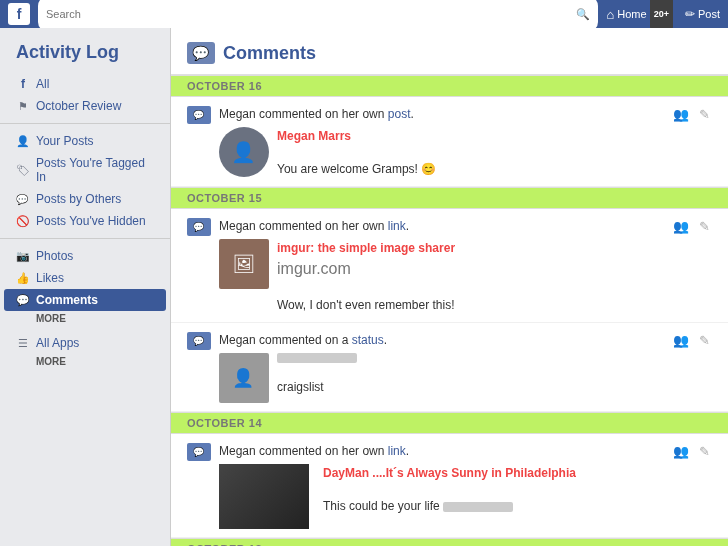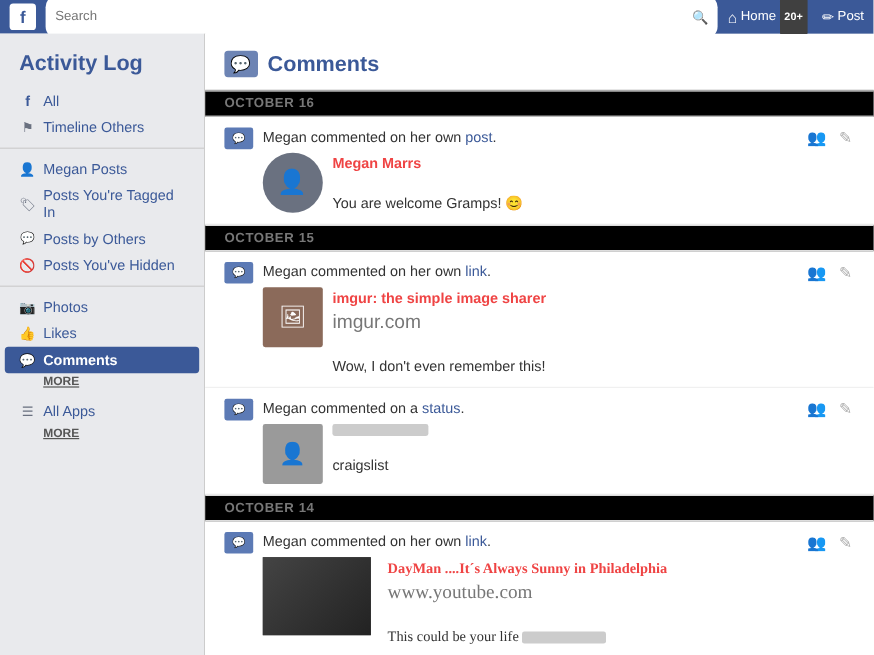--- a/index.html
+++ b/index.html
@@ -70,21 +70,21 @@
       border-radius: 2px;
     }
     .sidebar-item.active {
       background: #3b5998; color: #fff; font-weight: bold;
       border-radius: 3px; margin: 0 4px; padding: 4px 12px;
     }
     .sidebar-item.active .s-icon { color: #fff; }
     .s-icon { font-size: 11px; color: #6a7180; width: 14px; text-align: center; flex-shrink: 0; }
     .sidebar-more {
       font-size: 10px; color: #555; padding: 2px 16px 4px 36px;
-      cursor: pointer; text-transform: uppercase; font-weight: bold; text-decoration: underline;
+      cursor: pointer; text-transform: uppercase; font-weight: bold;
     }
     .sidebar-divider { border: none; border-top: 1px solid #ccc; margin: 6px 0; }
 
     
     #main {
       flex: 1;
       background: #fff;
       border-left: 1px solid #ccc;
       overflow-y: auto;
     }
@@ -97,21 +97,21 @@
       width: 28px; height: 22px;
       background: #6d84b4;
       border-radius: 3px;
       display: flex; align-items: center; justify-content: center;
       color: #fff; font-size: 14px;
     }
     #main-title { font-size: 18px; font-weight: bold; color: #3b5998; }
 
     
     .date-header {
-      background: #000000;
+      background: #bef264;
       padding: 4px 16px;
       font-size: 11px; font-weight: bold; color: #777;
       text-transform: uppercase; letter-spacing: 0.5px;
       border-top: 1px solid #ddd; border-bottom: 1px solid #ddd;
     }
     .activity-item {
       display: flex; align-items: flex-start; gap: 8px;
       padding: 8px 16px;
       border-bottom: 1px solid #f0f0f0;
       position: relative;
@@ -199,30 +199,30 @@
   <div id="sidebar">
     <div id="sidebar-title">Activity Log</div>
 
     <div class="sidebar-section">
       <div class="sidebar-item">
         <span class="s-icon" style="font-weight:bold;color:#3b5998;font-size:12px;">f</span>
         <span>All</span>
       </div>
       <div class="sidebar-item">
         <span class="s-icon">⚑</span>
-        <span>Timeline Others</span>
+        <span>October Review</span>
       </div>
     </div>
 
     <hr class="sidebar-divider">
 
     <div class="sidebar-section">
       <div class="sidebar-item">
         <span class="s-icon">👤</span>
-        <span>Megan Posts</span>
+        <span>Your Posts</span>
       </div>
       <div class="sidebar-item">
         <span class="s-icon">🏷</span>
         <span>Posts You're Tagged In</span>
       </div>
       <div class="sidebar-item">
         <span class="s-icon" style="font-size:10px;">💬</span>
         <span>Posts by Others</span>
       </div>
       <div class="sidebar-item">
@@ -331,23 +331,22 @@
     <div class="activity-item">
       <div class="activity-thumb">💬</div>
       <div class="activity-text">
         <span>Megan commented on her own</span>
         <a href="#">link</a>.
         <div class="activity-preview">
           <div class="video-thumb">
             <div class="video-thumb-bg" style="background: linear-gradient(135deg,#444,#222);"></div>
             <div class="play-btn"></div>
           </div>
-          <div class="preview-info" style="padding-left:6px;font-family:Liberation Serif, serif;">
+          <div class="preview-info" style="padding-left:6px;">
             <div class="preview-title">DayMan ....It´s Always Sunny in Philadelphia</div>
-            <div class="preview-domain">www.youtube.com</div>
             <div class="preview-comment">
               <span>This could be your life</span>
               <span class="blurred-bar"></span>
             </div>
           </div>
         </div>
       </div>
       <div class="activity-actions">
         <span class="action-icon">👥</span>
         <span class="action-icon">✎</span>

